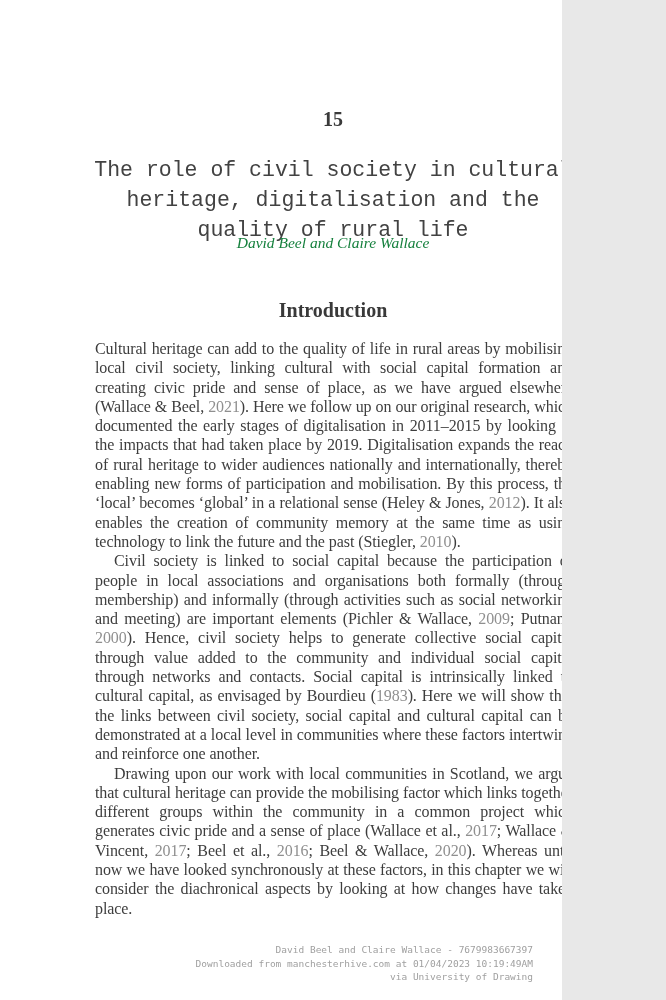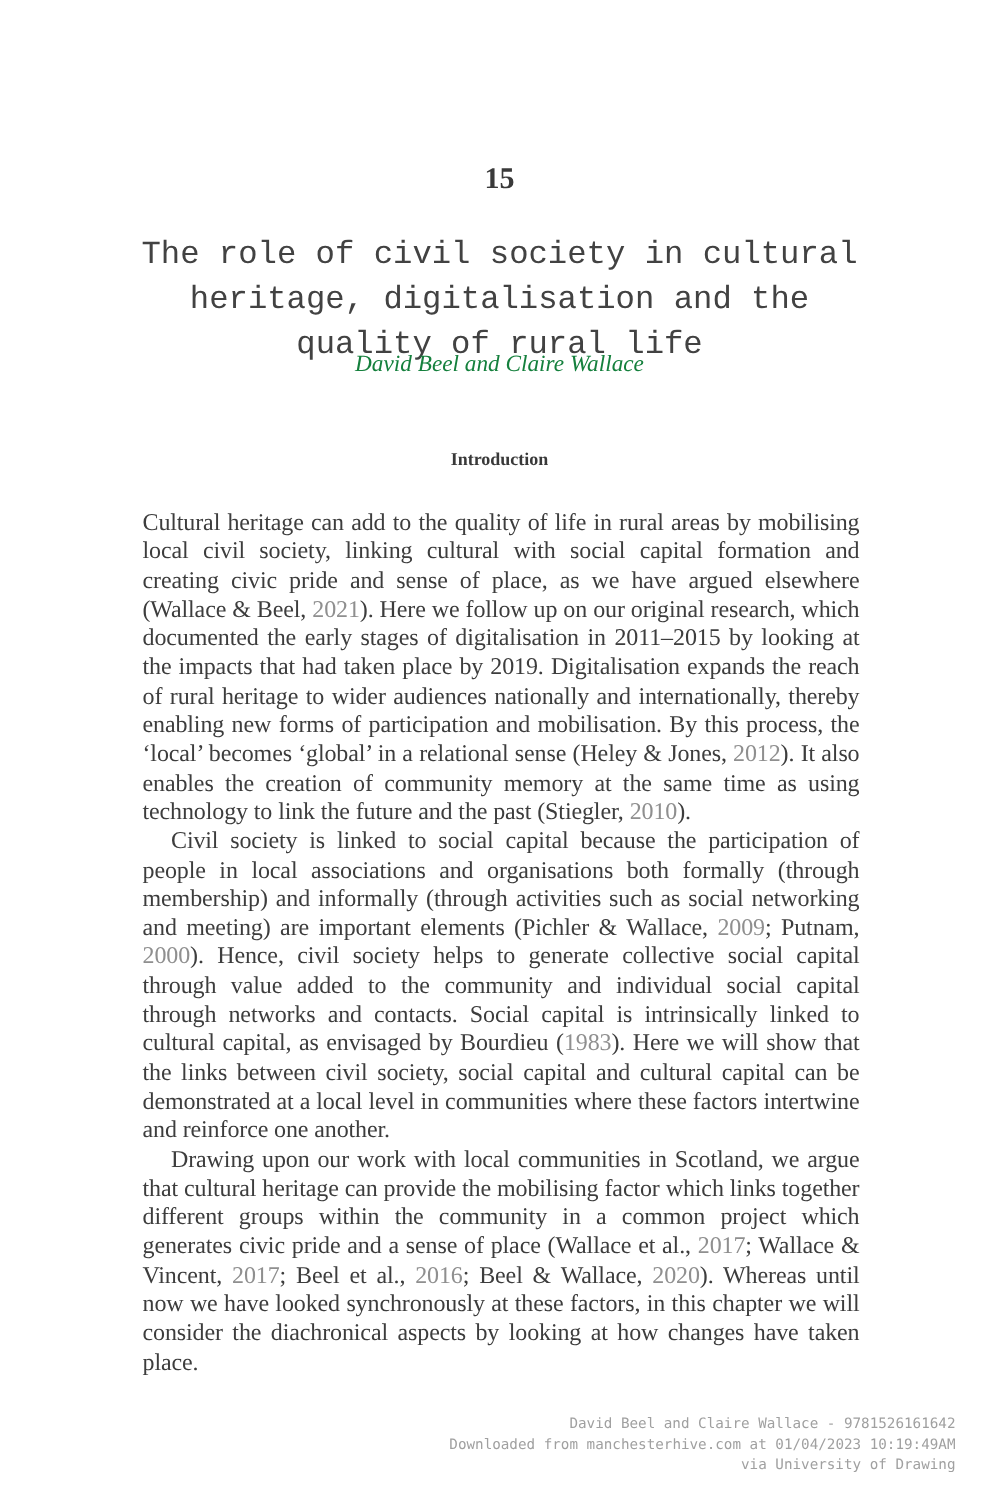--- a/index.html
+++ b/index.html
@@ -2,21 +2,21 @@
 <html><head>
 <meta charset="utf-8">
 <style>
   html, body {
     margin: 0;
     padding: 0;
     background: #e8e8e8;
   }
   .page {
     position: relative;
-    width: 666px;
+    width: 562px;
     height: 1000px;
     background: #ffffff;
     font-family: "Liberation Serif", serif;
     color: #3d3d3d;
     overflow: hidden;
   }
   .chapter-number {
     position: absolute;
     top: 108px;
     left: 93px;
@@ -49,21 +49,21 @@
     font-size: 15.5px;
     color: #15803d;
   }
   .section-heading {
     position: absolute;
     top: 299px;
     left: 93px;
     width: 480px;
     margin: 0;
     text-align: center;
-    font-size: 12px;
+    font-size: 20px;
     font-weight: bold;
     color: #393939;
   }
   .body-text {
     position: absolute;
     top: 339px;
     left: 95px;
     width: 478px;
     font-size: 16px;
     line-height: 19.3px;
@@ -106,18 +106,18 @@
 
   <h2 class="section-heading">Introduction</h2>
 
   <div class="body-text">
     <p class="no-indent"><span>Cultural heritage can add to the quality of life in rural areas by mobilising local civil society, linking cultural with social capital formation and creating civic pride and sense of place, as we have argued elsewhere (Wallace &amp; Beel, </span><span class="cite">2021</span><span>). Here we follow up on our original research, which documented the early stages of digitalisation in 2011–2015 by looking at the impacts that had taken place by 2019. Digitalisation expands the reach of rural heritage to wider audiences nationally and internationally, thereby enabling new forms of participation and mobilisation. By this process, the ‘local’ becomes ‘global’ in a relational sense (Heley &amp; Jones, </span><span class="cite">2012</span><span>). It also enables the creation of community memory at the same time as using technology to link the future and the past (Stiegler, </span><span class="cite">2010</span><span>).</span></p>
     <p><span>Civil society is linked to social capital because the participation of people in local associations and organisations both formally (through membership) and informally (through activities such as social networking and meeting) are important elements (Pichler &amp; Wallace, </span><span class="cite">2009</span><span>; Putnam, </span><span class="cite">2000</span><span>). Hence, civil society helps to generate collective social capital through value added to the community and individual social capital through networks and contacts. Social capital is intrinsically linked to cultural capital, as envisaged by Bourdieu (</span><span class="cite">1983</span><span>). Here we will show that the links between civil society, social capital and cultural capital can be demonstrated at a local level in communities where these factors intertwine and reinforce one another.</span></p>
     <p><span>Drawing upon our work with local communities in Scotland, we argue that cultural heritage can provide the mobilising factor which links together different groups within the community in a common project which generates civic pride and a sense of place (Wallace et al., </span><span class="cite">2017</span><span>; Wallace &amp; Vincent, </span><span class="cite">2017</span><span>; Beel et al., </span><span class="cite">2016</span><span>; Beel &amp; Wallace, </span><span class="cite">2020</span><span>). Whereas until now we have looked synchronously at these factors, in this chapter we will consider the diachronical aspects by looking at how changes have taken place.</span></p>
   </div>
 
   <div class="download-stamp">
-    <div>David Beel and Claire Wallace - 9781526161642</div>
+    <div>David Beel and Claire Wallace - 7679983667397</div>
     <div>Downloaded from manchesterhive.com at 01/04/2023 10:19:49AM</div>
     <div>via University of Drawing</div>
   </div>
 
 </div>
 
 </body></html>

